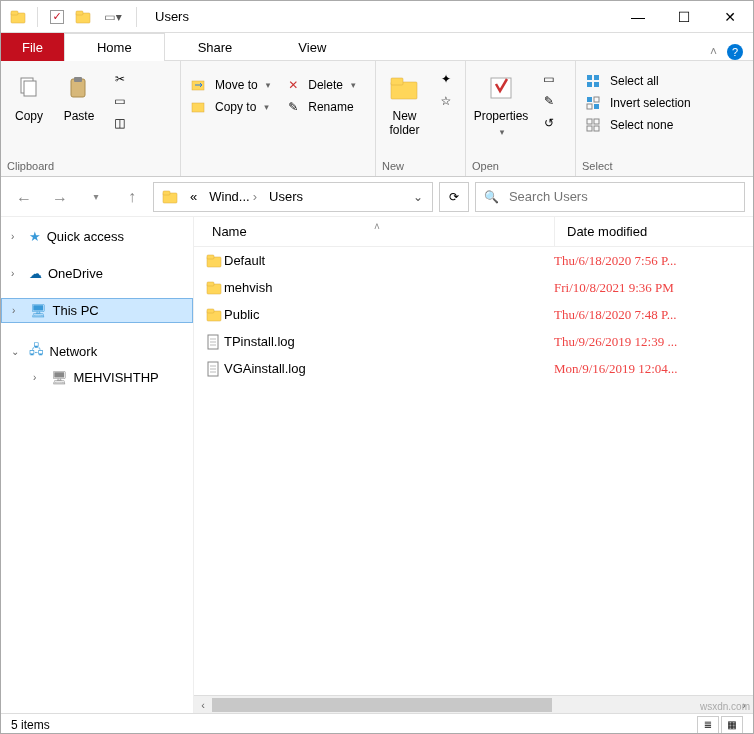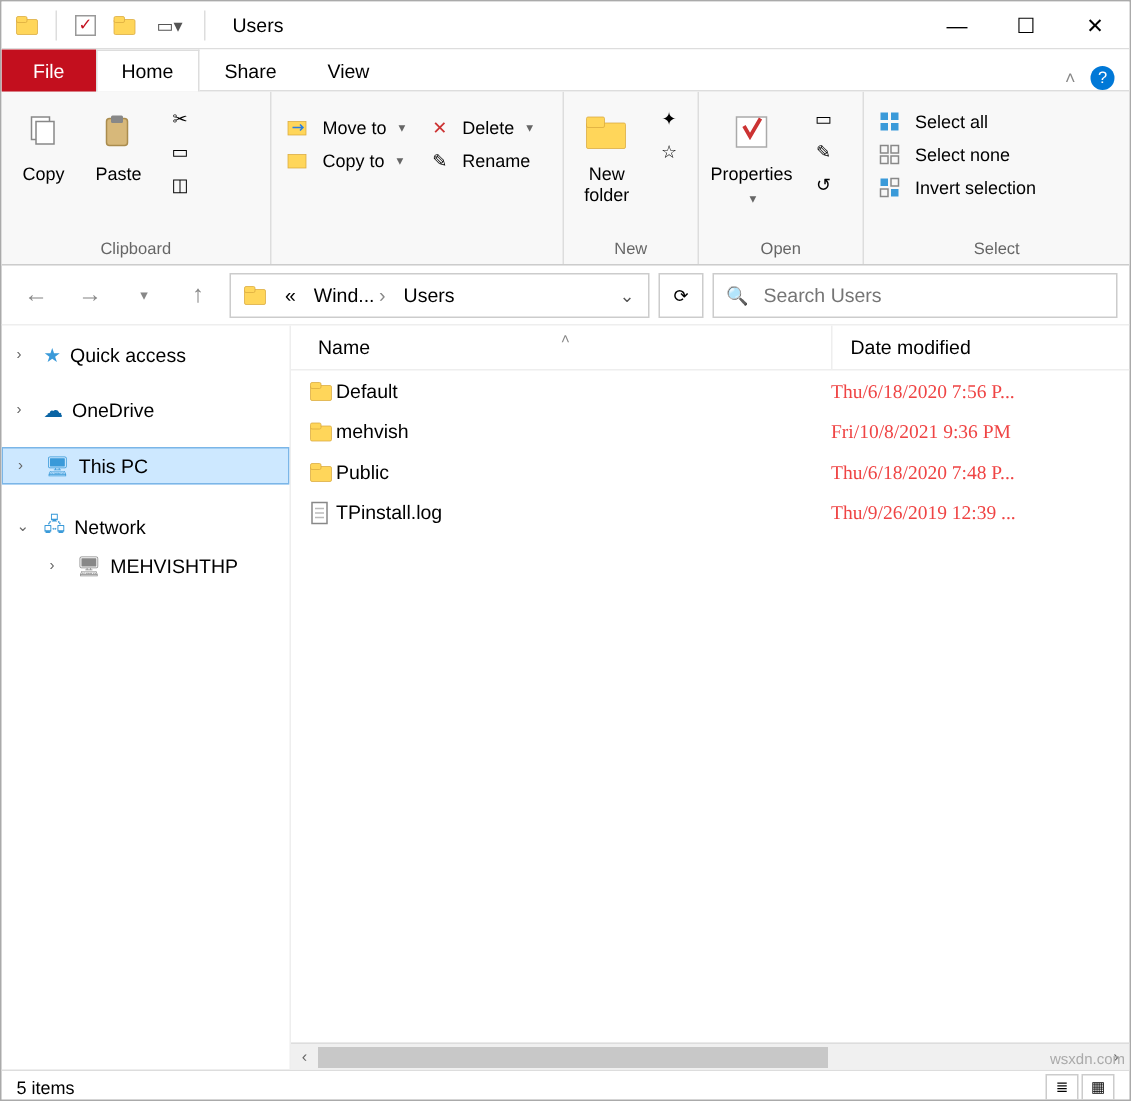--- a/index.html
+++ b/index.html
@@ -50,21 +50,21 @@
   }
   .tabs {
     height: 28px;
     background: #fff;
     display: flex;
     align-items: flex-end;
     border-bottom: 1px solid #ddd;
     position: relative;
   }
   .tab {
-    padding: 6px 16px;
+    padding: 6px 32px;
     font-size: 13px;
     cursor: pointer;
     border: 1px solid transparent;
     border-bottom: none;
     margin-bottom: -1px;
     background: transparent;
   }
   .tab.file {
     background: #c30f1e;
     color: #fff;
@@ -103,21 +103,21 @@
     flex-direction: column;
     padding: 4px 6px 0 6px;
   }
   .ribbon-group .group-body {
     flex: 1;
     display: flex;
     align-items: flex-start;
     gap: 6px;
   }
   .ribbon-group .group-label {
-    text-align: center;
+    text-align: left;
     color: #666;
     font-size: 11px;
     padding: 2px 0 4px 0;
   }
   .big-btn {
     display: flex;
     flex-direction: column;
     align-items: center;
     justify-content: flex-start;
     width: 58px;
@@ -489,38 +489,38 @@
                 <rect x="8" y="1" width="5" height="5" fill="#3a9ad9"></rect>
                 <rect x="1" y="8" width="5" height="5" fill="#3a9ad9"></rect>
                 <rect x="8" y="8" width="5" height="5" fill="#3a9ad9"></rect>
               </svg>
             </span>
           <span>Select all</span>
         </div>
         <div class="small-btn">
           <span class="mini-icon">
               <svg width="14" height="14">
+                <rect x="1" y="1" width="5" height="5" fill="#3a9ad9"></rect>
+                <rect x="8" y="1" width="5" height="5" fill="none" stroke="#888"></rect>
+                <rect x="1" y="8" width="5" height="5" fill="none" stroke="#888"></rect>
+                <rect x="8" y="8" width="5" height="5" fill="#3a9ad9"></rect>
+              </svg>
+            </span>
+          <span>Invert selection</span>
+        </div>
+        <div class="small-btn">
+          <span class="mini-icon">
+              <svg width="14" height="14">
                 <rect x="1" y="1" width="5" height="5" fill="none" stroke="#888"></rect>
                 <rect x="8" y="1" width="5" height="5" fill="none" stroke="#888"></rect>
                 <rect x="1" y="8" width="5" height="5" fill="none" stroke="#888"></rect>
                 <rect x="8" y="8" width="5" height="5" fill="none" stroke="#888"></rect>
               </svg>
             </span>
           <span>Select none</span>
-        </div>
-        <div class="small-btn">
-          <span class="mini-icon">
-              <svg width="14" height="14">
-                <rect x="1" y="1" width="5" height="5" fill="#3a9ad9"></rect>
-                <rect x="8" y="1" width="5" height="5" fill="none" stroke="#888"></rect>
-                <rect x="1" y="8" width="5" height="5" fill="none" stroke="#888"></rect>
-                <rect x="8" y="8" width="5" height="5" fill="#3a9ad9"></rect>
-              </svg>
-            </span>
-          <span>Invert selection</span>
         </div>
       </div>
     </div>
     <div class="group-label">Select</div>
   </div>
 </div>
 
 <div class="navbar">
   <div class="nav-btn">←</div>
   <div class="nav-btn">→</div>
@@ -628,20 +628,32 @@
             <svg width="14" height="16">
               <rect class="file-svg" x="2" y="1" width="10" height="14"></rect>
               <line x1="4" y1="5" x2="10" y2="5" stroke="#bbb"></line>
               <line x1="4" y1="8" x2="10" y2="8" stroke="#bbb"></line>
               <line x1="4" y1="11" x2="10" y2="11" stroke="#bbb"></line>
             </svg>
           </span>
           <span class="name">TPinstall.log</span>
           <span class="date">Thu/9/26/2019 12:39 ...</span>
         </div>
+        <div class="file-row">
+          <span class="icon">
+            <svg width="14" height="16">
+              <rect class="file-svg" x="2" y="1" width="10" height="14"></rect>
+              <line x1="4" y1="5" x2="10" y2="5" stroke="#bbb"></line>
+              <line x1="4" y1="8" x2="10" y2="8" stroke="#bbb"></line>
+              <line x1="4" y1="11" x2="10" y2="11" stroke="#bbb"></line>
+            </svg>
+          </span>
+          <span class="name">VGAinstall.log</span>
+          <span class="date">Mon/9/16/2019 12:04...</span>
+        </div>
       </div>
     <div class="hscroll">
       <div class="arrow">‹</div>
       <div class="track">
           <div class="thumb"></div>
         </div>
       <div class="arrow">›</div>
     </div>
   </div>
 </div>

